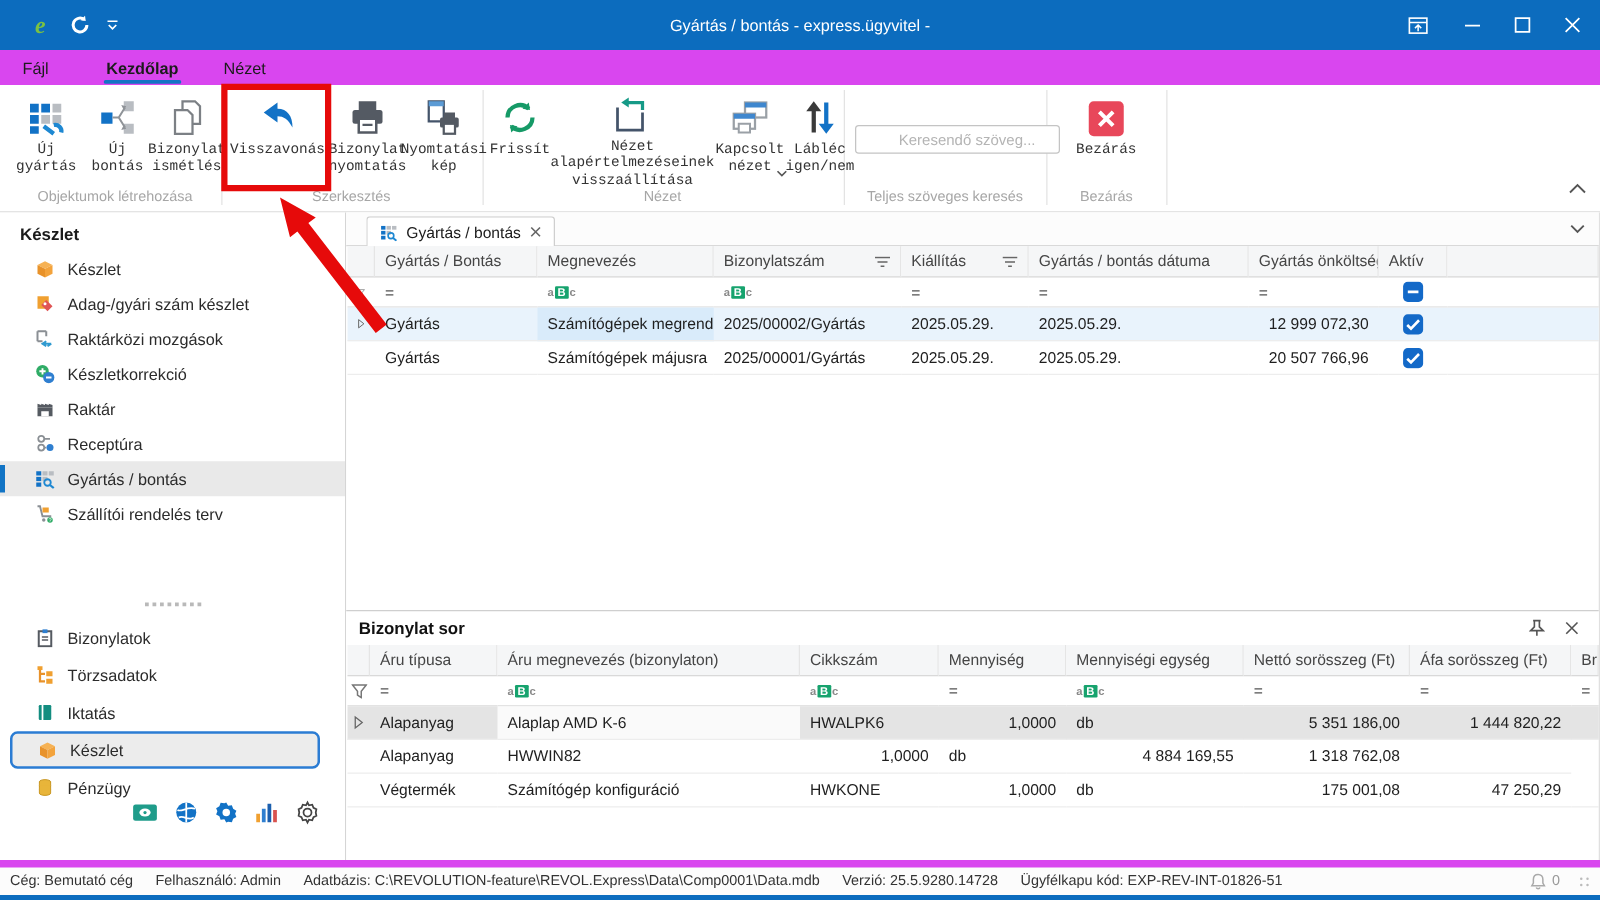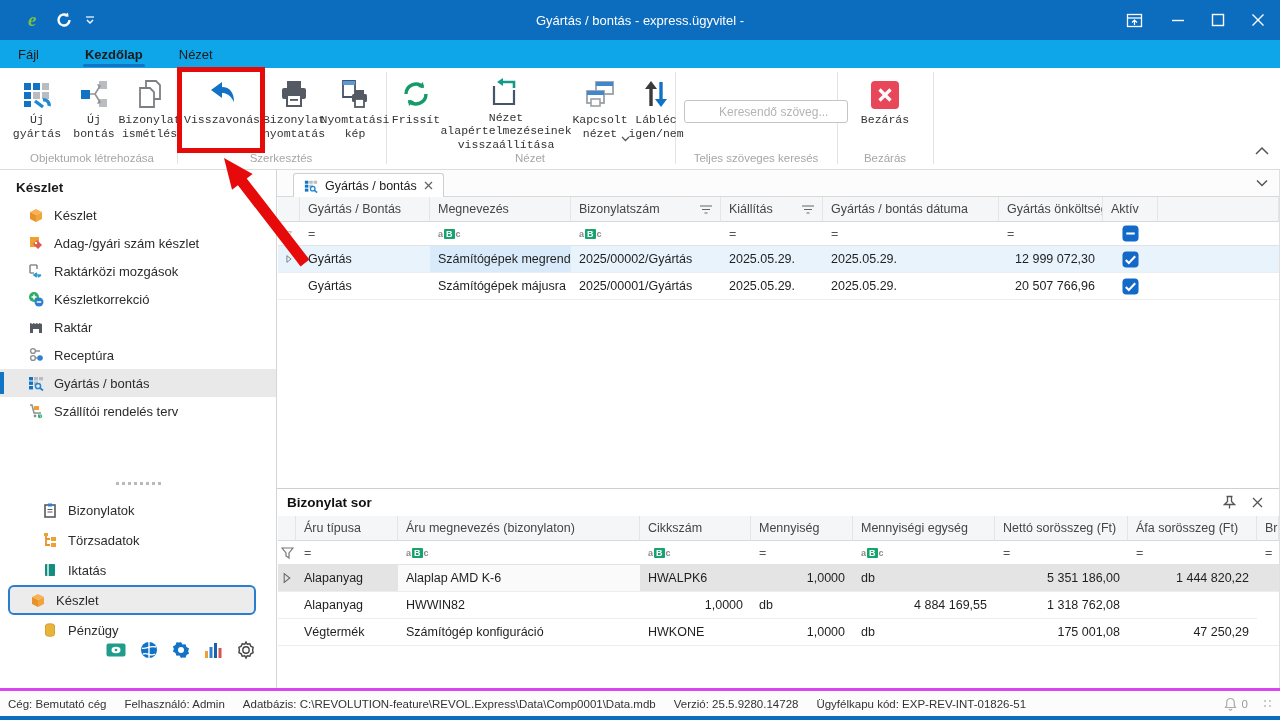--- a/index.html
+++ b/index.html
@@ -6,21 +6,21 @@
   html,body { width:1280px; height:720px; overflow:hidden; }
   body { font-family:"Liberation Sans","DejaVu Sans",sans-serif; background:#fff; position:relative; color:#222; }
   .abs { position:absolute; }
 
   
   .titlebar { left:0; top:0; width:1280px; height:40px; background:#0c6cbe; display:flex; align-items:center; }
   .tb-title { position:absolute; left:0; right:0; text-align:center; color:#fff; font-size:13px; }
   .tb-ico { position:absolute; top:8px; width:24px; height:24px; display:flex; align-items:center; justify-content:center; }
 
   
-  .menubar { left:0; top:40px; width:1280px; height:28px; background:#0ea5e9; display:flex; align-items:center; }
+  .menubar { left:0; top:40px; width:1280px; height:28px; background:#d946ef; display:flex; align-items:center; }
   .mtab { font-size:13px; color:#1b1b1b; padding:0 14px; height:28px; display:flex; align-items:center; position:relative; }
   .mtab.active { font-weight:bold; }
   .mtab.active::after { content:""; position:absolute; left:12px; right:12px; bottom:1px; height:3px; background:#1473c5; border-radius:2px; }
 
   
   .ribbon { left:0; top:68px; width:1280px; height:102px; background:#fff; border-bottom:1px solid #dcdcdc; }
   .rsep { position:absolute; top:4px; height:92px; width:1px; background:#e3e3e3; }
   .rbtn { position:absolute; top:4px; height:80px; display:flex; flex-direction:column; align-items:center; justify-content:flex-start; cursor:default;font-family:Liberation Mono, monospace; }
   .rbtn .ricon { height:38px; display:flex; align-items:flex-end; justify-content:center; }
   .rbtn .rlabel { font-size:11.5px; color:#333; text-align:center; line-height:1.2; margin-top:3px; white-space:pre-line; }
@@ -30,21 +30,21 @@
   .searchbox input::placeholder { color:#b4b4b4; }
 
   
   .sidebar { left:0; top:170px; width:277px; height:518px; background:#fff; border-right:1px solid #d5d5d5; }
   .sb-header { padding:10px 16px 6px 16px; font-size:13.5px; font-weight:bold; color:#1b1b1b; }
   .snav { height:28px; display:flex; align-items:center; padding-left:28px; gap:10px; font-size:13px; color:#2b2b2b; position:relative; cursor:default; }
   .snav.sel { background:#e9e9e9; }
   .snav.sel::before { content:""; position:absolute; left:0; top:3px; bottom:3px; width:4px; background:#1274c5; }
   .drag-dots { position:absolute; left:0; right:0; top:312px; display:flex; justify-content:center; gap:3px; }
   .drag-dots i { width:3px; height:3px; background:#b9b9b9; display:block; }
-  .smod { height:30px; display:flex; align-items:center; padding-left:42px; gap:10px; font-size:13px; color:#2b2b2b; position:relative; margin:0 10px 0 0; }
+  .smod { height:30px; display:flex; align-items:center; padding-left:28px; gap:10px; font-size:13px; color:#2b2b2b; position:relative; margin:0 10px 0 0; }
   .smod.sel { border:2px solid #2b7cd3; border-radius:6px; background:#ececec; margin:0 20px 0 8px; padding-left:20px; }
   .sb-tools { position:absolute; left:0; right:20px; bottom:28px; display:flex; justify-content:flex-end; gap:14px; align-items:center; }
 
   
   .content { left:277px; top:170px; width:1003px; height:518px; background:#fff; border-right:1px solid #e0e0e0; }
   .tabstrip { position:absolute; left:0; top:0; right:0; height:27px; background:#fcfcfc; border-bottom:1px solid #d9d9d9; }
   .doc-tab { position:absolute; left:16px; top:3px; height:24px; background:#fff; border:1px solid #cfcfcf; border-bottom:none; border-radius:3px 3px 0 0; display:flex; align-items:center; gap:7px; padding:0 10px; font-size:12.5px; color:#1b1b1b; }
 
   .grid-row { display:grid; align-items:stretch; }
   .mt { grid-template-columns:22px 130px 141px 150px 102px 176px 104px 55px 1fr; }
@@ -60,21 +60,21 @@
   .drow { height:27px; }
   .sel-blue { background:#e9f3fc; }
   .sel-blue .focus-cell { background:#d9ebfa; }
   .sel-grey { background:#e4e4e4; }
   .sel-grey .focus-cell { background:#fafafa; }
 
   .panel-title { position:absolute; left:0; right:0; top:318px; height:28px; border-top:1px solid #cfcfcf; display:flex; align-items:center; padding:0 10px; background:#fff; }
   .panel-title b { font-size:13.5px; color:#111; }
 
   
-  .statusbar { left:0; top:688px; width:1280px; height:28px; background:#fcfcfc; border-top:3px solid #d946ef; display:flex; align-items:center; padding:0 8px; gap:18px; font-size:11.5px; color:#333; }
+  .statusbar { left:0; top:688px; width:1280px; height:28px; background:#fcfcfc; border-top:6px solid #d946ef; display:flex; align-items:center; padding:0 8px; gap:18px; font-size:11.5px; color:#333; }
   .bluestrip { left:0; top:716px; width:1280px; height:4px; background:#0c6cbe; }
 
   .abc { display:flex; align-items:center; font-size:9px; font-weight:bold; gap:1px; }
   .abc .g { color:#8a8a8a; }
   .abc .b { background:#17a36e; color:#fff; padding:0 2px; border-radius:1px; }
 
   .overlay { pointer-events:none; z-index:999; }
   .redbox { left:177px; top:67px; width:88px; height:86px; border:5px solid #e60a0a; z-index:998; pointer-events:none; position:absolute; }
 </style>
 </head>

